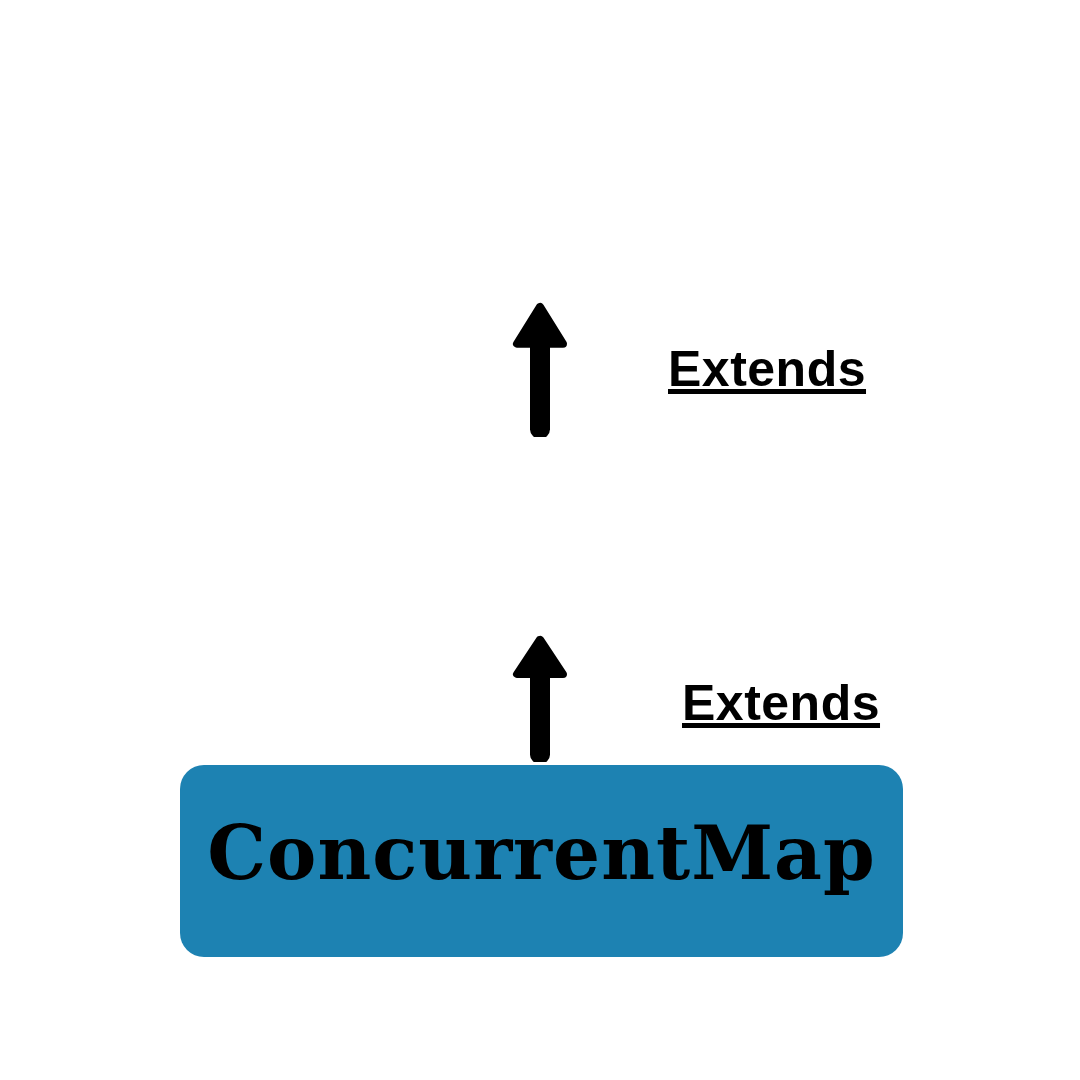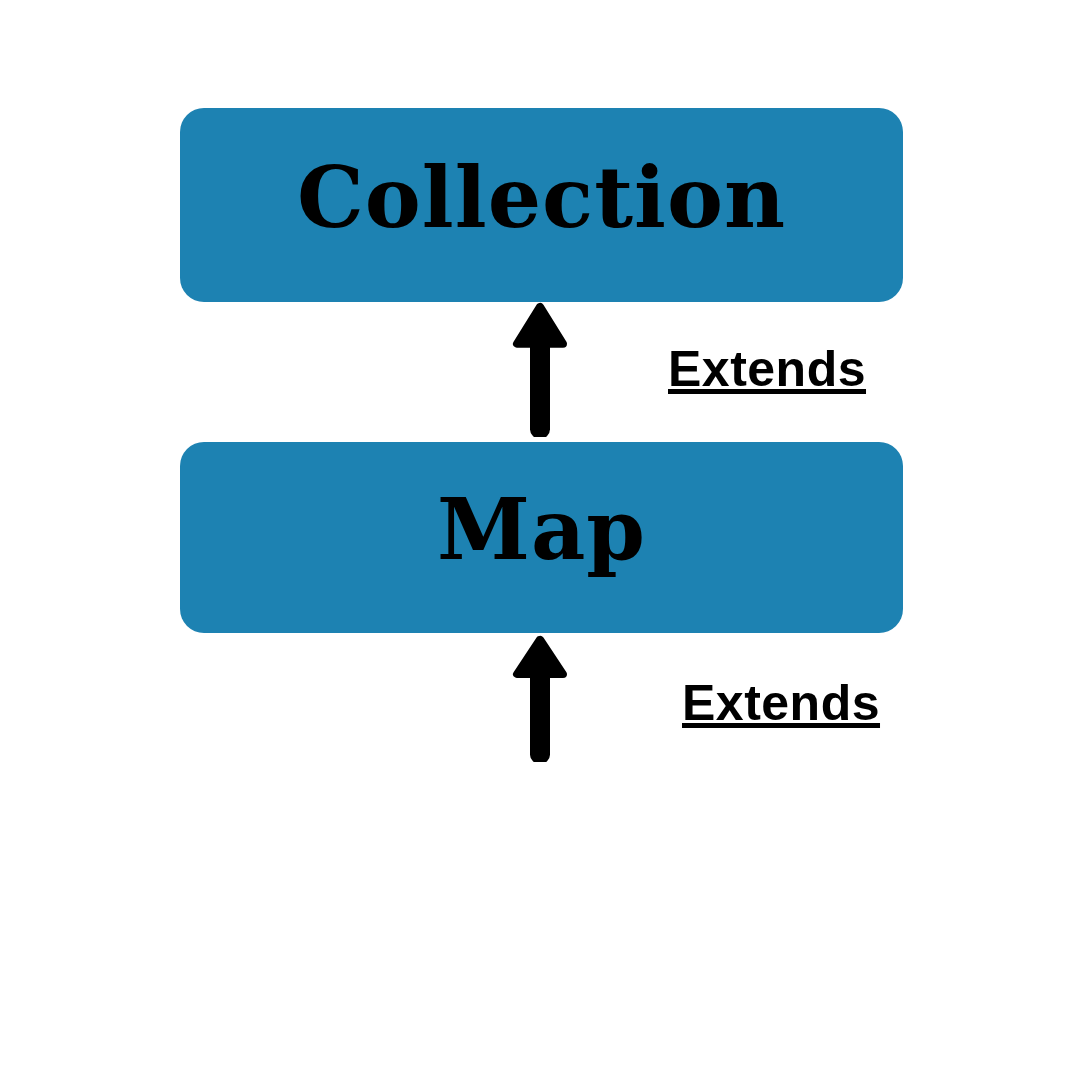--- a/index.html
+++ b/index.html
@@ -64,40 +64,37 @@
     text-decoration: underline;
   }
   .edge-label-1 { left: 668px; top: 340px; }
   .edge-label-2 { left: 682px; top: 674px; }
 </style>
 </head>
 <body style="--node-fill: #1d82b2; --node-text: #000000; --arrow: #000000; --edge-label-text: #000000; --background: #ffffff;">
 
 <div class="canvas">
 
-  <div class="node node-collection">
-    <span class="node-label">Collection</span>
-  </div>
 
   <div class="arrow arrow-1">
     <svg viewBox="0 0 80 140" preserveAspectRatio="none">
       <path d="M40 132 L40 36" stroke="currentColor" stroke-width="20" stroke-linecap="round" fill="none"></path>
       <path d="M40 6 L17 44 L63 44 Z" fill="currentColor" stroke="currentColor" stroke-width="8" stroke-linejoin="round"></path>
     </svg>
   </div>
 
   <div class="edge-label edge-label-1">Extends</div>
 
-  <div class="node node-map">
-    <span class="node-label">Map</span>
-  </div>
 
   <div class="arrow arrow-2">
     <svg viewBox="0 0 80 140" preserveAspectRatio="none">
       <path d="M40 132 L40 36" stroke="currentColor" stroke-width="20" stroke-linecap="round" fill="none"></path>
       <path d="M40 6 L17 44 L63 44 Z" fill="currentColor" stroke="currentColor" stroke-width="8" stroke-linejoin="round"></path>
     </svg>
   </div>
 
   <div class="edge-label edge-label-2">Extends</div>
 
+  <div class="node node-concurrentmap">
+    <span class="node-label">ConcurrentMap</span>
+  </div>
 
 </div>
 
 </body></html>

